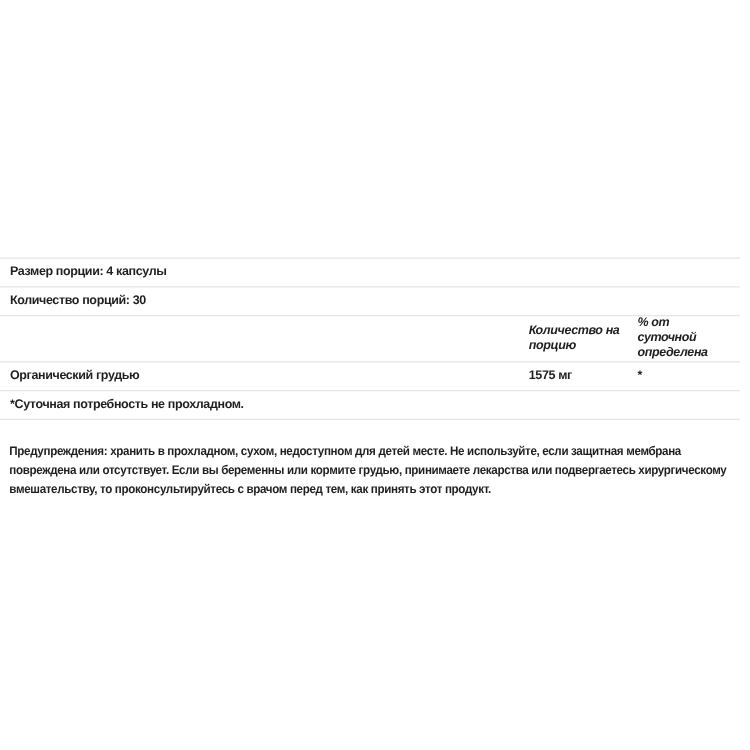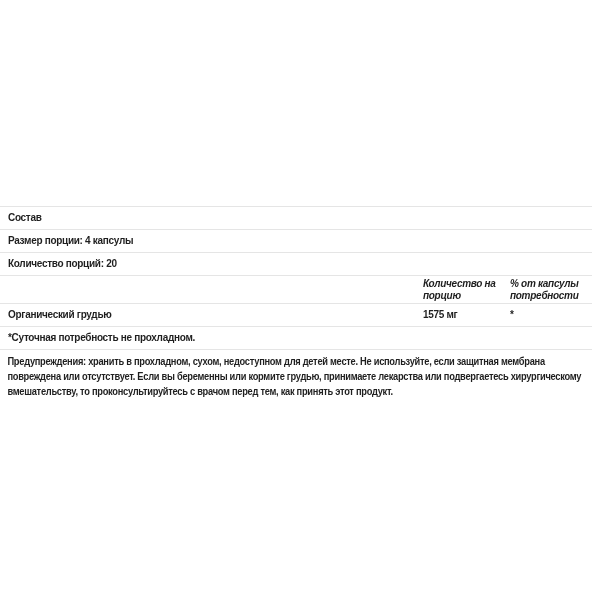--- a/index.html
+++ b/index.html
@@ -65,36 +65,33 @@
     transform-origin: 0 0;
   }
 </style>
 </head>
 <body>
 
 <div class="canvas">
 
   <section class="facts">
 
-    <div class="row">
-      <span>Состав</span>
-    </div>
 
     <div class="row">
       <span>Размер порции: 4 капсулы</span>
     </div>
 
     <div class="row">
-      <span>Количество порций: 20</span>
+      <span>Количество порций: 30</span>
     </div>
 
     <div class="row header-row">
       <span class="col-name"></span>
       <span class="col-amount">Количество на порцию</span>
-      <span class="col-dv">% от капсулы потребности</span>
+      <span class="col-dv">% от суточной определена</span>
     </div>
 
     <div class="row">
       <span class="col-name">Органический грудью</span>
       <span class="col-amount">1575 мг</span>
       <span class="col-dv">*</span>
     </div>
 
     <div class="row">
       <span>*Суточная потребность не прохладном.</span>

